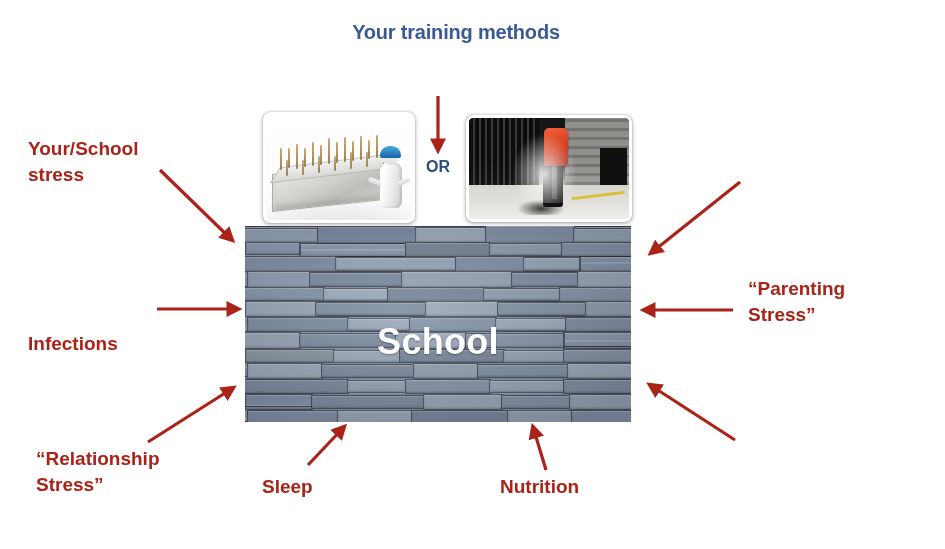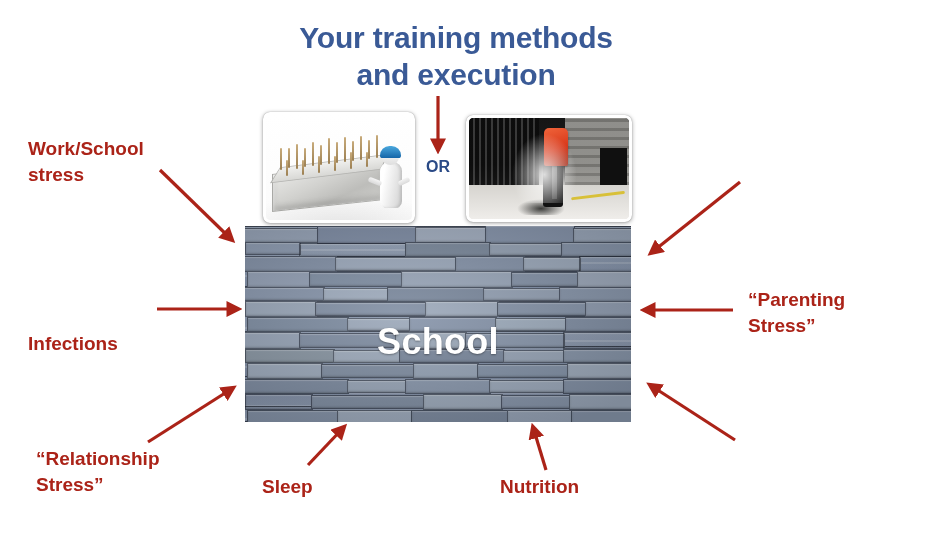--- a/index.html
+++ b/index.html
@@ -18,21 +18,21 @@
     overflow: hidden;
   }
 
   
   #title {
     position: absolute;
     left: 236px;
     top: 20px;
     width: 440px;
     text-align: center;
-    font-size: 30px;
+    font-size: 20px;
     font-weight: bold;
     line-height: 1.23;
     color: #3a5a96;
     letter-spacing: -0.2px;
   }
   #title .l2 { display: block; }
 
   
   .photo {
     position: absolute;
@@ -225,38 +225,37 @@
     font-weight: bold;
     line-height: 1.38;
     white-space: pre-line;
   }
   #lbl-work        { left: 28px;  top: 136px; width: 180px; }
   #lbl-infections  { left: 28px;  top: 296px; width: 160px; margin-top: 35px; }
   #lbl-relationship{ left: 36px;  top: 446px; width: 200px; }
   #lbl-sleep       { left: 262px; top: 474px; width: 120px; }
   #lbl-nutrition   { left: 500px; top: 474px; width: 140px; }
   #lbl-aging       { left: 757px; top: 165px; width: 140px; }
-  #lbl-parenting   { left: 748px; top: 287px; width: 180px; }
+  #lbl-parenting   { left: 748px; top: 276px; width: 180px; }
   #lbl-injuries    { left: 757px; top: 452px; width: 140px; }
 
   
   #arrows {
     position: absolute; left: 0; top: 0;
     width: 945px; height: 549px;
     pointer-events: none;
   }
 </style>
 </head>
 <body>
 
 <div id="slide">
 
   <div id="title">
     <span>Your training methods</span>
-    <span class="l2">and execution</span>
   </div>
 
   <div class="photo" id="photo-left">
     <div class="photo-inner">
       <div class="slab"></div>
       <div class="slab-top"></div>
       <div class="rebar" style="left:14px;bottom:50px;height:22px;"></div>
       <div class="rebar" style="left:22px;bottom:52px;height:20px;"></div>
       <div class="rebar" style="left:30px;bottom:51px;height:25px;"></div>
       <div class="rebar" style="left:38px;bottom:53px;height:19px;"></div>
@@ -401,21 +400,21 @@
     <line x1="160" y1="170" x2="232" y2="240" stroke="#ab2318" stroke-width="3.2" marker-end="url(#ah)"></line>
     <line x1="157" y1="309" x2="238" y2="309" stroke="#ab2318" stroke-width="3.2" marker-end="url(#ah)"></line>
     <line x1="148" y1="442" x2="233" y2="388" stroke="#ab2318" stroke-width="3.2" marker-end="url(#ah)"></line>
     <line x1="308" y1="465" x2="344" y2="427" stroke="#ab2318" stroke-width="3.2" marker-end="url(#ah)"></line>
     <line x1="546" y1="470" x2="533" y2="427" stroke="#ab2318" stroke-width="3.2" marker-end="url(#ah)"></line>
     <line x1="740" y1="182" x2="651" y2="253" stroke="#ab2318" stroke-width="3.2" marker-end="url(#ah)"></line>
     <line x1="733" y1="310" x2="644" y2="310" stroke="#ab2318" stroke-width="3.2" marker-end="url(#ah)"></line>
     <line x1="735" y1="440" x2="650" y2="385" stroke="#ab2318" stroke-width="3.2" marker-end="url(#ah)"></line>
   </svg>
 
-  <div class="label" id="lbl-work">Work/School
+  <div class="label" id="lbl-work">Your/School
 stress</div>
   <div class="label" id="lbl-infections">Infections</div>
   <div class="label" id="lbl-relationship">“Relationship
 Stress”</div>
   <div class="label" id="lbl-sleep">Sleep</div>
   <div class="label" id="lbl-nutrition">Nutrition</div>
   <div class="label" id="lbl-parenting">“Parenting
 Stress”</div>
 
 </div>

